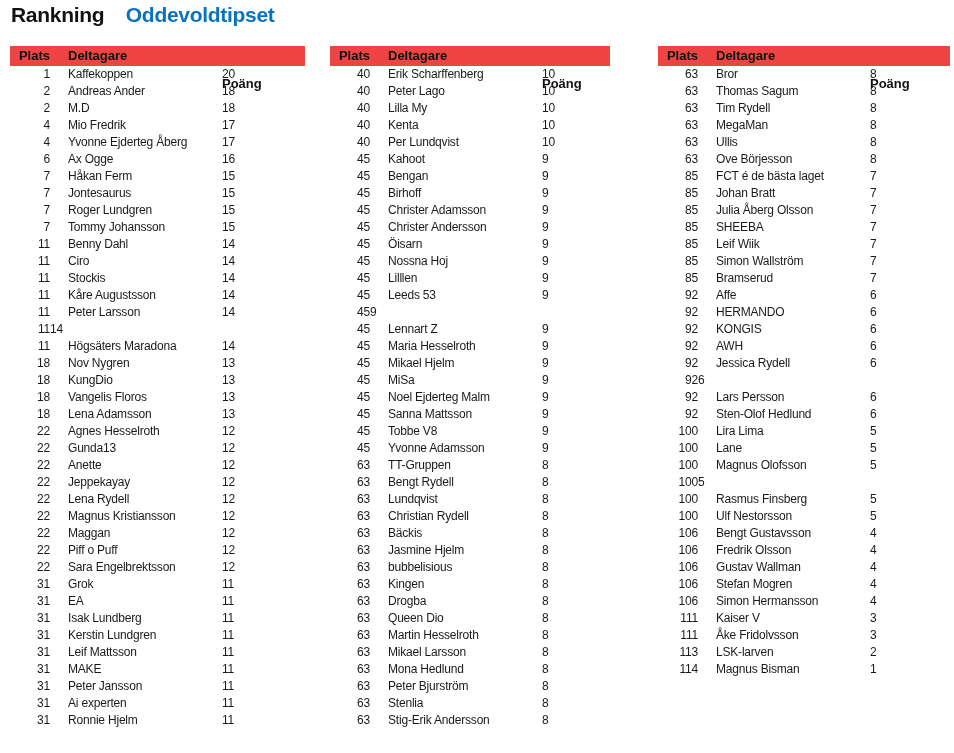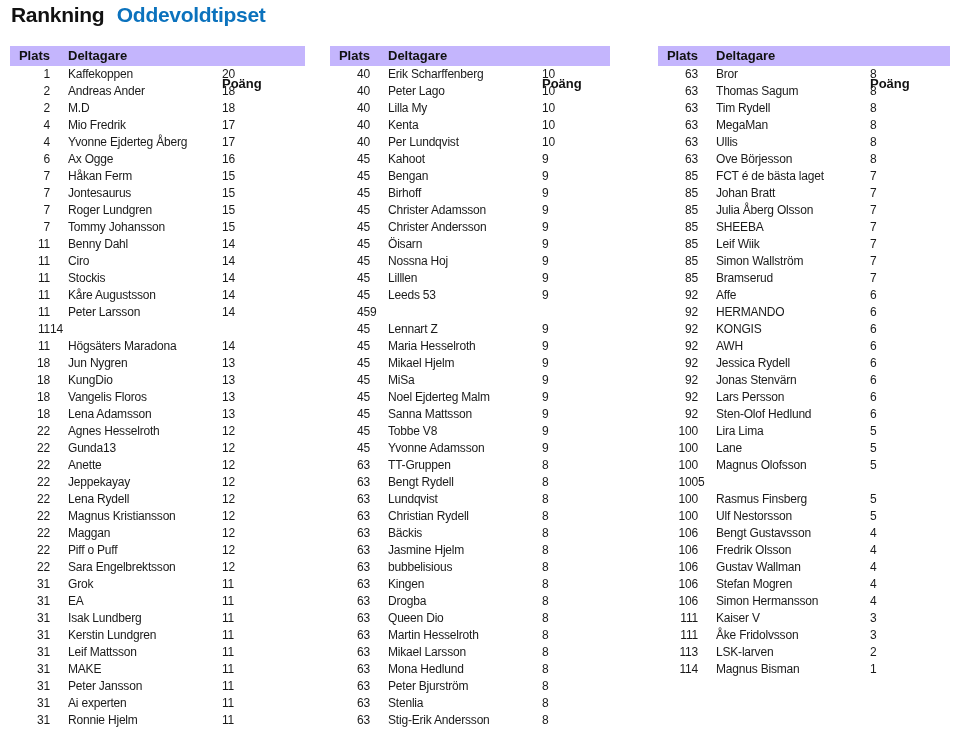--- a/index.html
+++ b/index.html
@@ -15,31 +15,31 @@
   .page-title {
     position: absolute;
     top: 3px;
     left: 11px;
     font-size: 21px;
     font-weight: bold;
     letter-spacing: -0.3px;
     white-space: nowrap;
   }
   .page-title .t-black { color: #111111; }
-  .page-title .t-blue  { color: #0b72bd; margin-left: 7px; }
+  .page-title .t-blue  { color: #0b72bd; margin-left: 16px; }
 
   .ranking-table { position: absolute; top: 46px; }
   #table-1 { left: 10px;  width: 295px; }
   #table-2 { left: 330px; width: 280px; }
   #table-3 { left: 658px; width: 292px; }
 
   .thead {
     display: grid;
     grid-template-columns: 40px 172px 1fr;
-    background: #c4b5fd;
+    background: #ef4444;
     height: 20px;
     line-height: 20px;
     font-size: 13px;
     font-weight: bold;
     color: #111111;
   }
   .thead .h-plats { text-align: right; }
   .thead .h-deltagare { padding-left: 18px; }
   .thead .h-poang { text-align: left; margin-top: 28px; }
 
@@ -151,21 +151,21 @@
         <span class="c-plats">11</span>
         <span class="c-poang">14</span>
       </div>
       <div class="row">
         <span class="c-plats">11</span>
         <span class="c-deltagare">Högsäters Maradona</span>
         <span class="c-poang">14</span>
       </div>
       <div class="row">
         <span class="c-plats">18</span>
-        <span class="c-deltagare">Jun Nygren</span>
+        <span class="c-deltagare">Nov Nygren</span>
         <span class="c-poang">13</span>
       </div>
       <div class="row">
         <span class="c-plats">18</span>
         <span class="c-deltagare">KungDio</span>
         <span class="c-poang">13</span>
       </div>
       <div class="row">
         <span class="c-plats">18</span>
         <span class="c-deltagare">Vangelis Floros</span>
@@ -565,21 +565,20 @@
         <span class="c-deltagare">AWH</span>
         <span class="c-poang">6</span>
       </div>
       <div class="row">
         <span class="c-plats">92</span>
         <span class="c-deltagare">Jessica Rydell</span>
         <span class="c-poang">6</span>
       </div>
       <div class="row">
         <span class="c-plats">92</span>
-        <span class="c-deltagare">Jonas Stenvärn</span>
         <span class="c-poang">6</span>
       </div>
       <div class="row">
         <span class="c-plats">92</span>
         <span class="c-deltagare">Lars Persson</span>
         <span class="c-poang">6</span>
       </div>
       <div class="row">
         <span class="c-plats">92</span>
         <span class="c-deltagare">Sten-Olof Hedlund</span>

